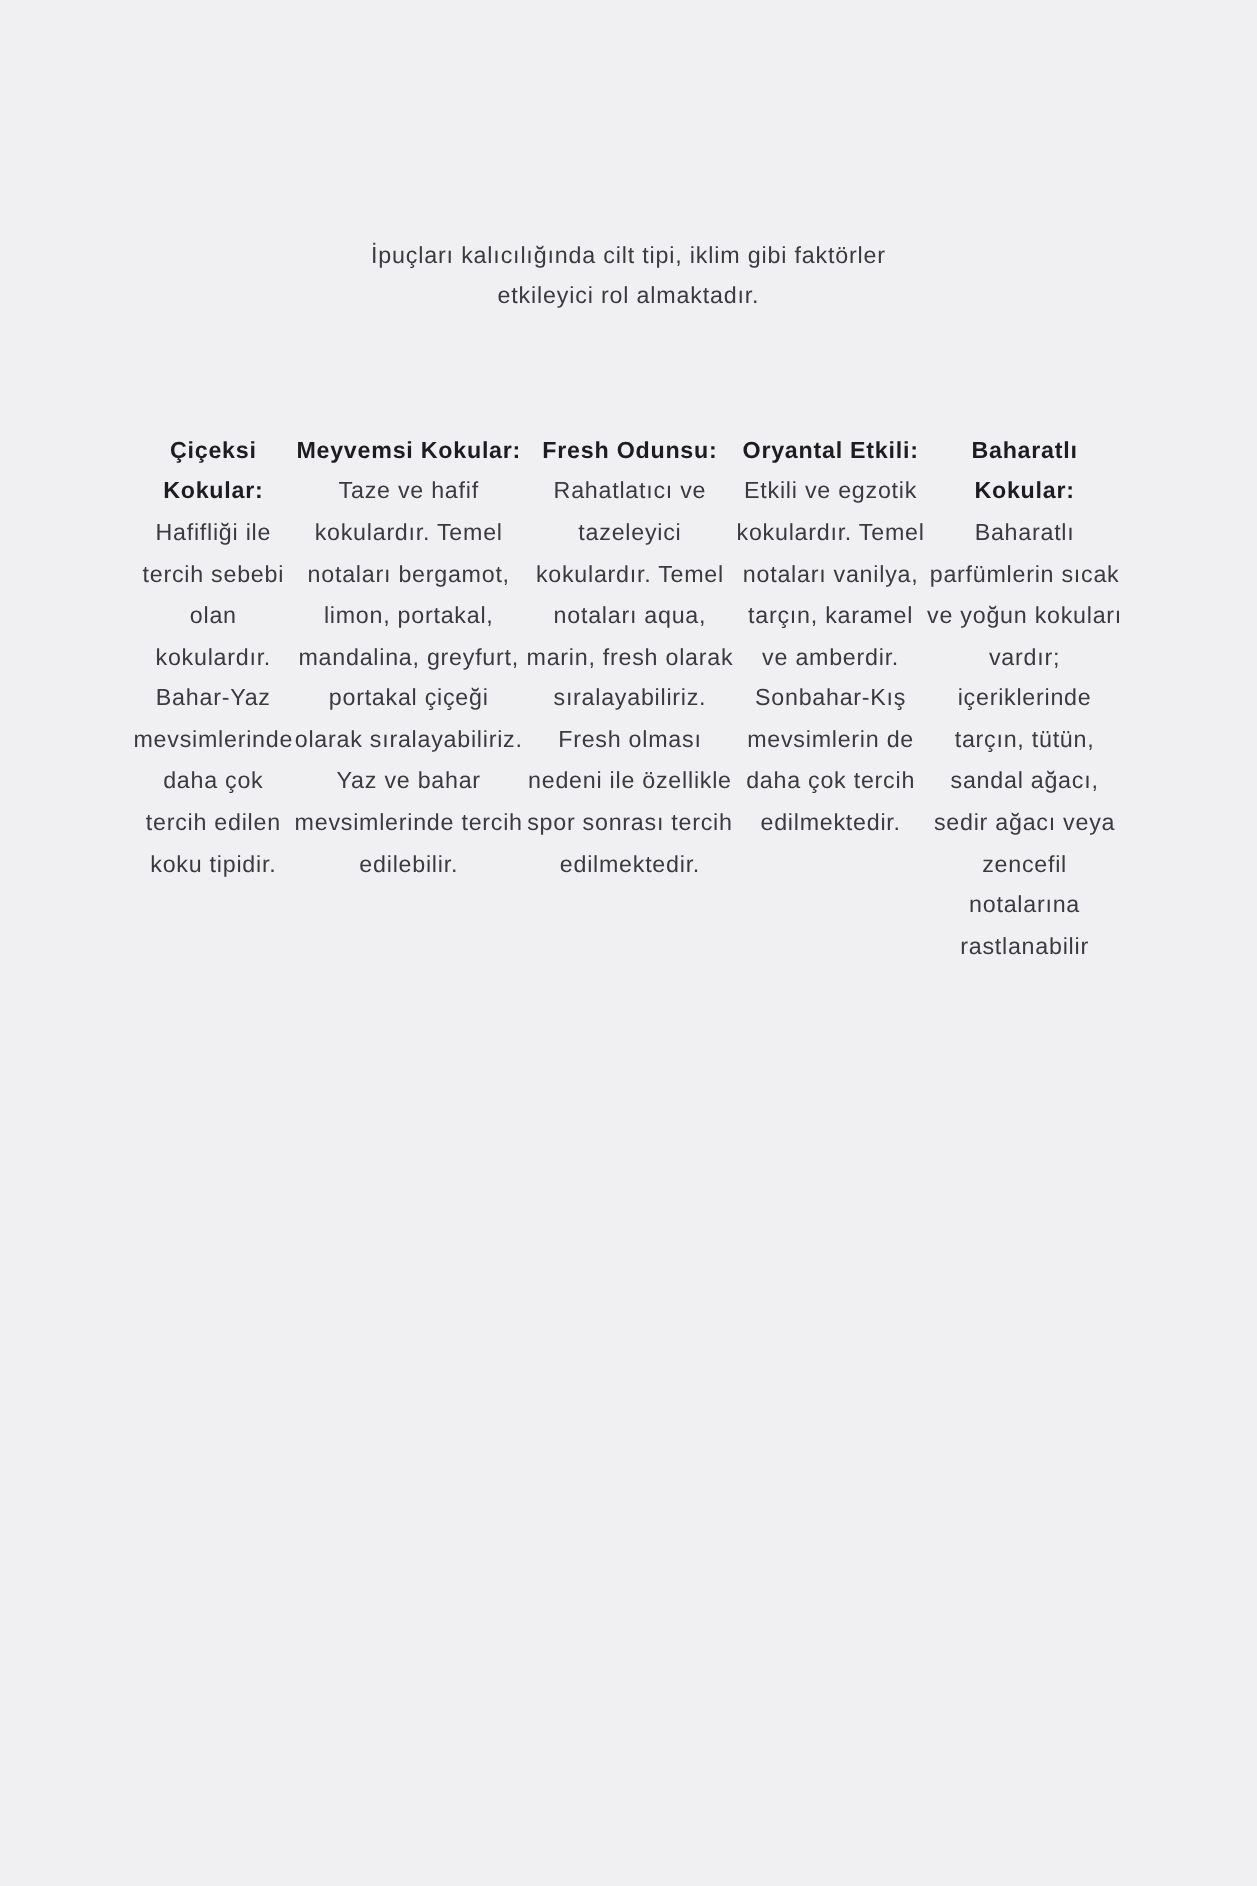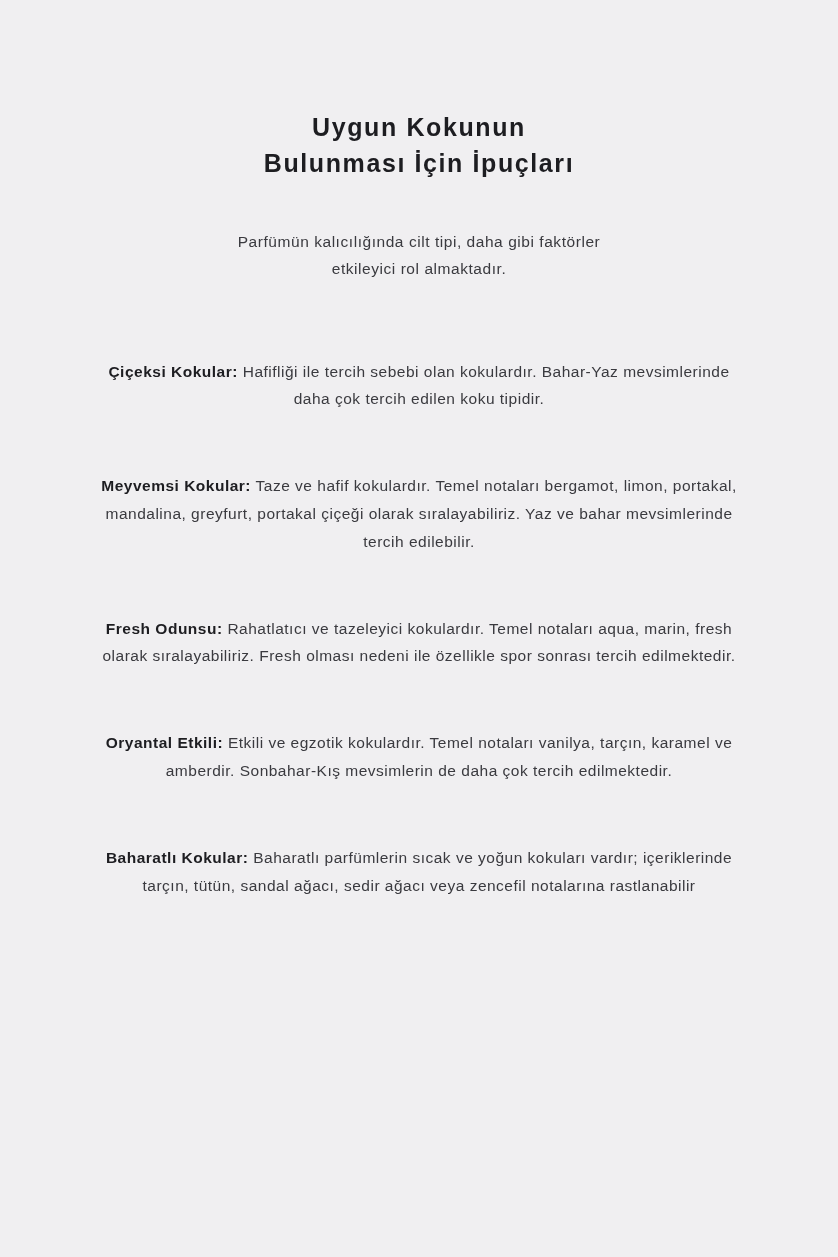--- a/index.html
+++ b/index.html
@@ -46,21 +46,21 @@
     max-width: 520px;
   }
   .subtitle .line {
     display: block;
   }
   .sections {
     margin-top: 60px;
     width: 100%;
     max-width: 660px;
     display: flex;
-    flex-direction: column;
+    flex-direction: row;
   }
   .section {
     text-align: center;
     font-size: 15.5px;
     line-height: 1.78;
     letter-spacing: 0.5px;
     color: #3a3a3f;
     margin-bottom: 44px;
   }
   .section:last-child {
@@ -72,27 +72,23 @@
   }
   .section .extra {
     display: block;
   }
 </style>
 </head>
 <body>
 
 <div class="page">
 
-  <h1 class="title">
-    <span class="line">Uygun Kokunun</span>
-    <span class="line">Bulunması İçin İpuçları</span>
-  </h1>
 
   <div class="subtitle">
-    <span class="line">Parfümün kalıcılığında cilt tipi, daha gibi faktörler</span>
+    <span class="line">İpuçları kalıcılığında cilt tipi, iklim gibi faktörler</span>
     <span class="line">etkileyici rol almaktadır.</span>
   </div>
 
   <div class="sections">
 
     <p class="section">
       <span class="label">Çiçeksi Kokular:</span><span> Hafifliği ile tercih sebebi olan kokulardır. Bahar-Yaz mevsimlerinde daha çok tercih edilen koku tipidir.</span>
     </p>
 
     <p class="section">

